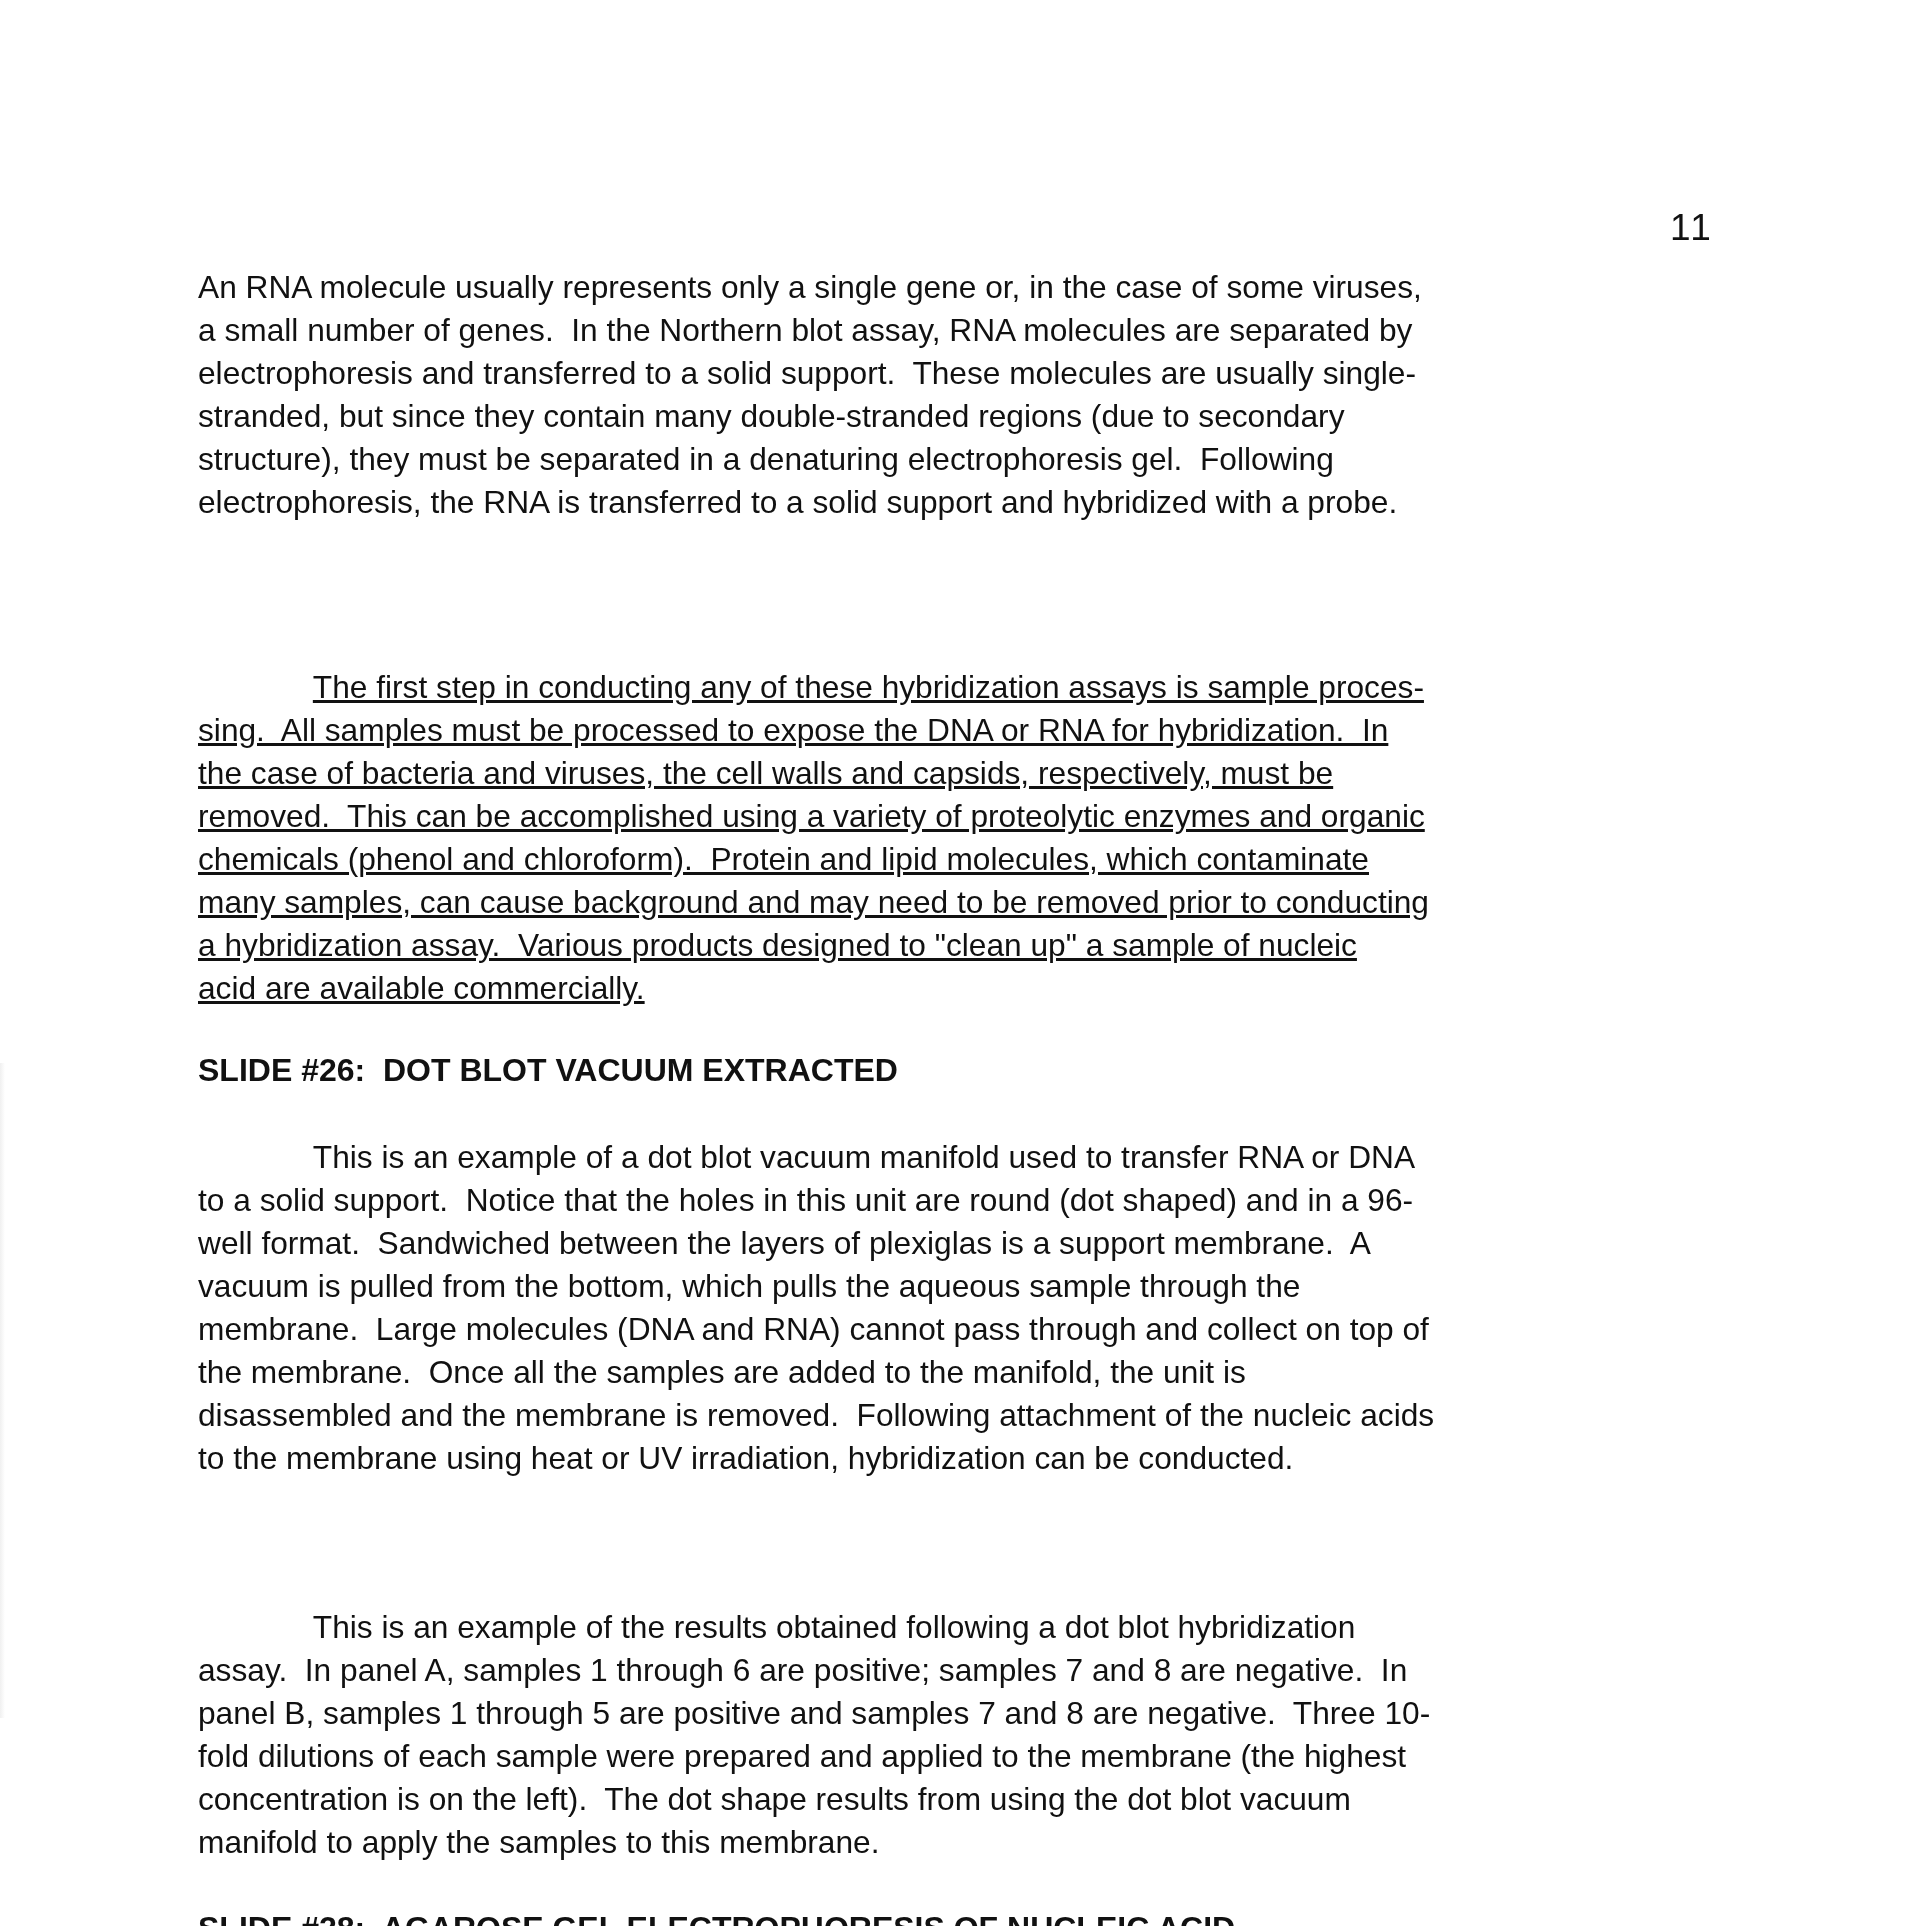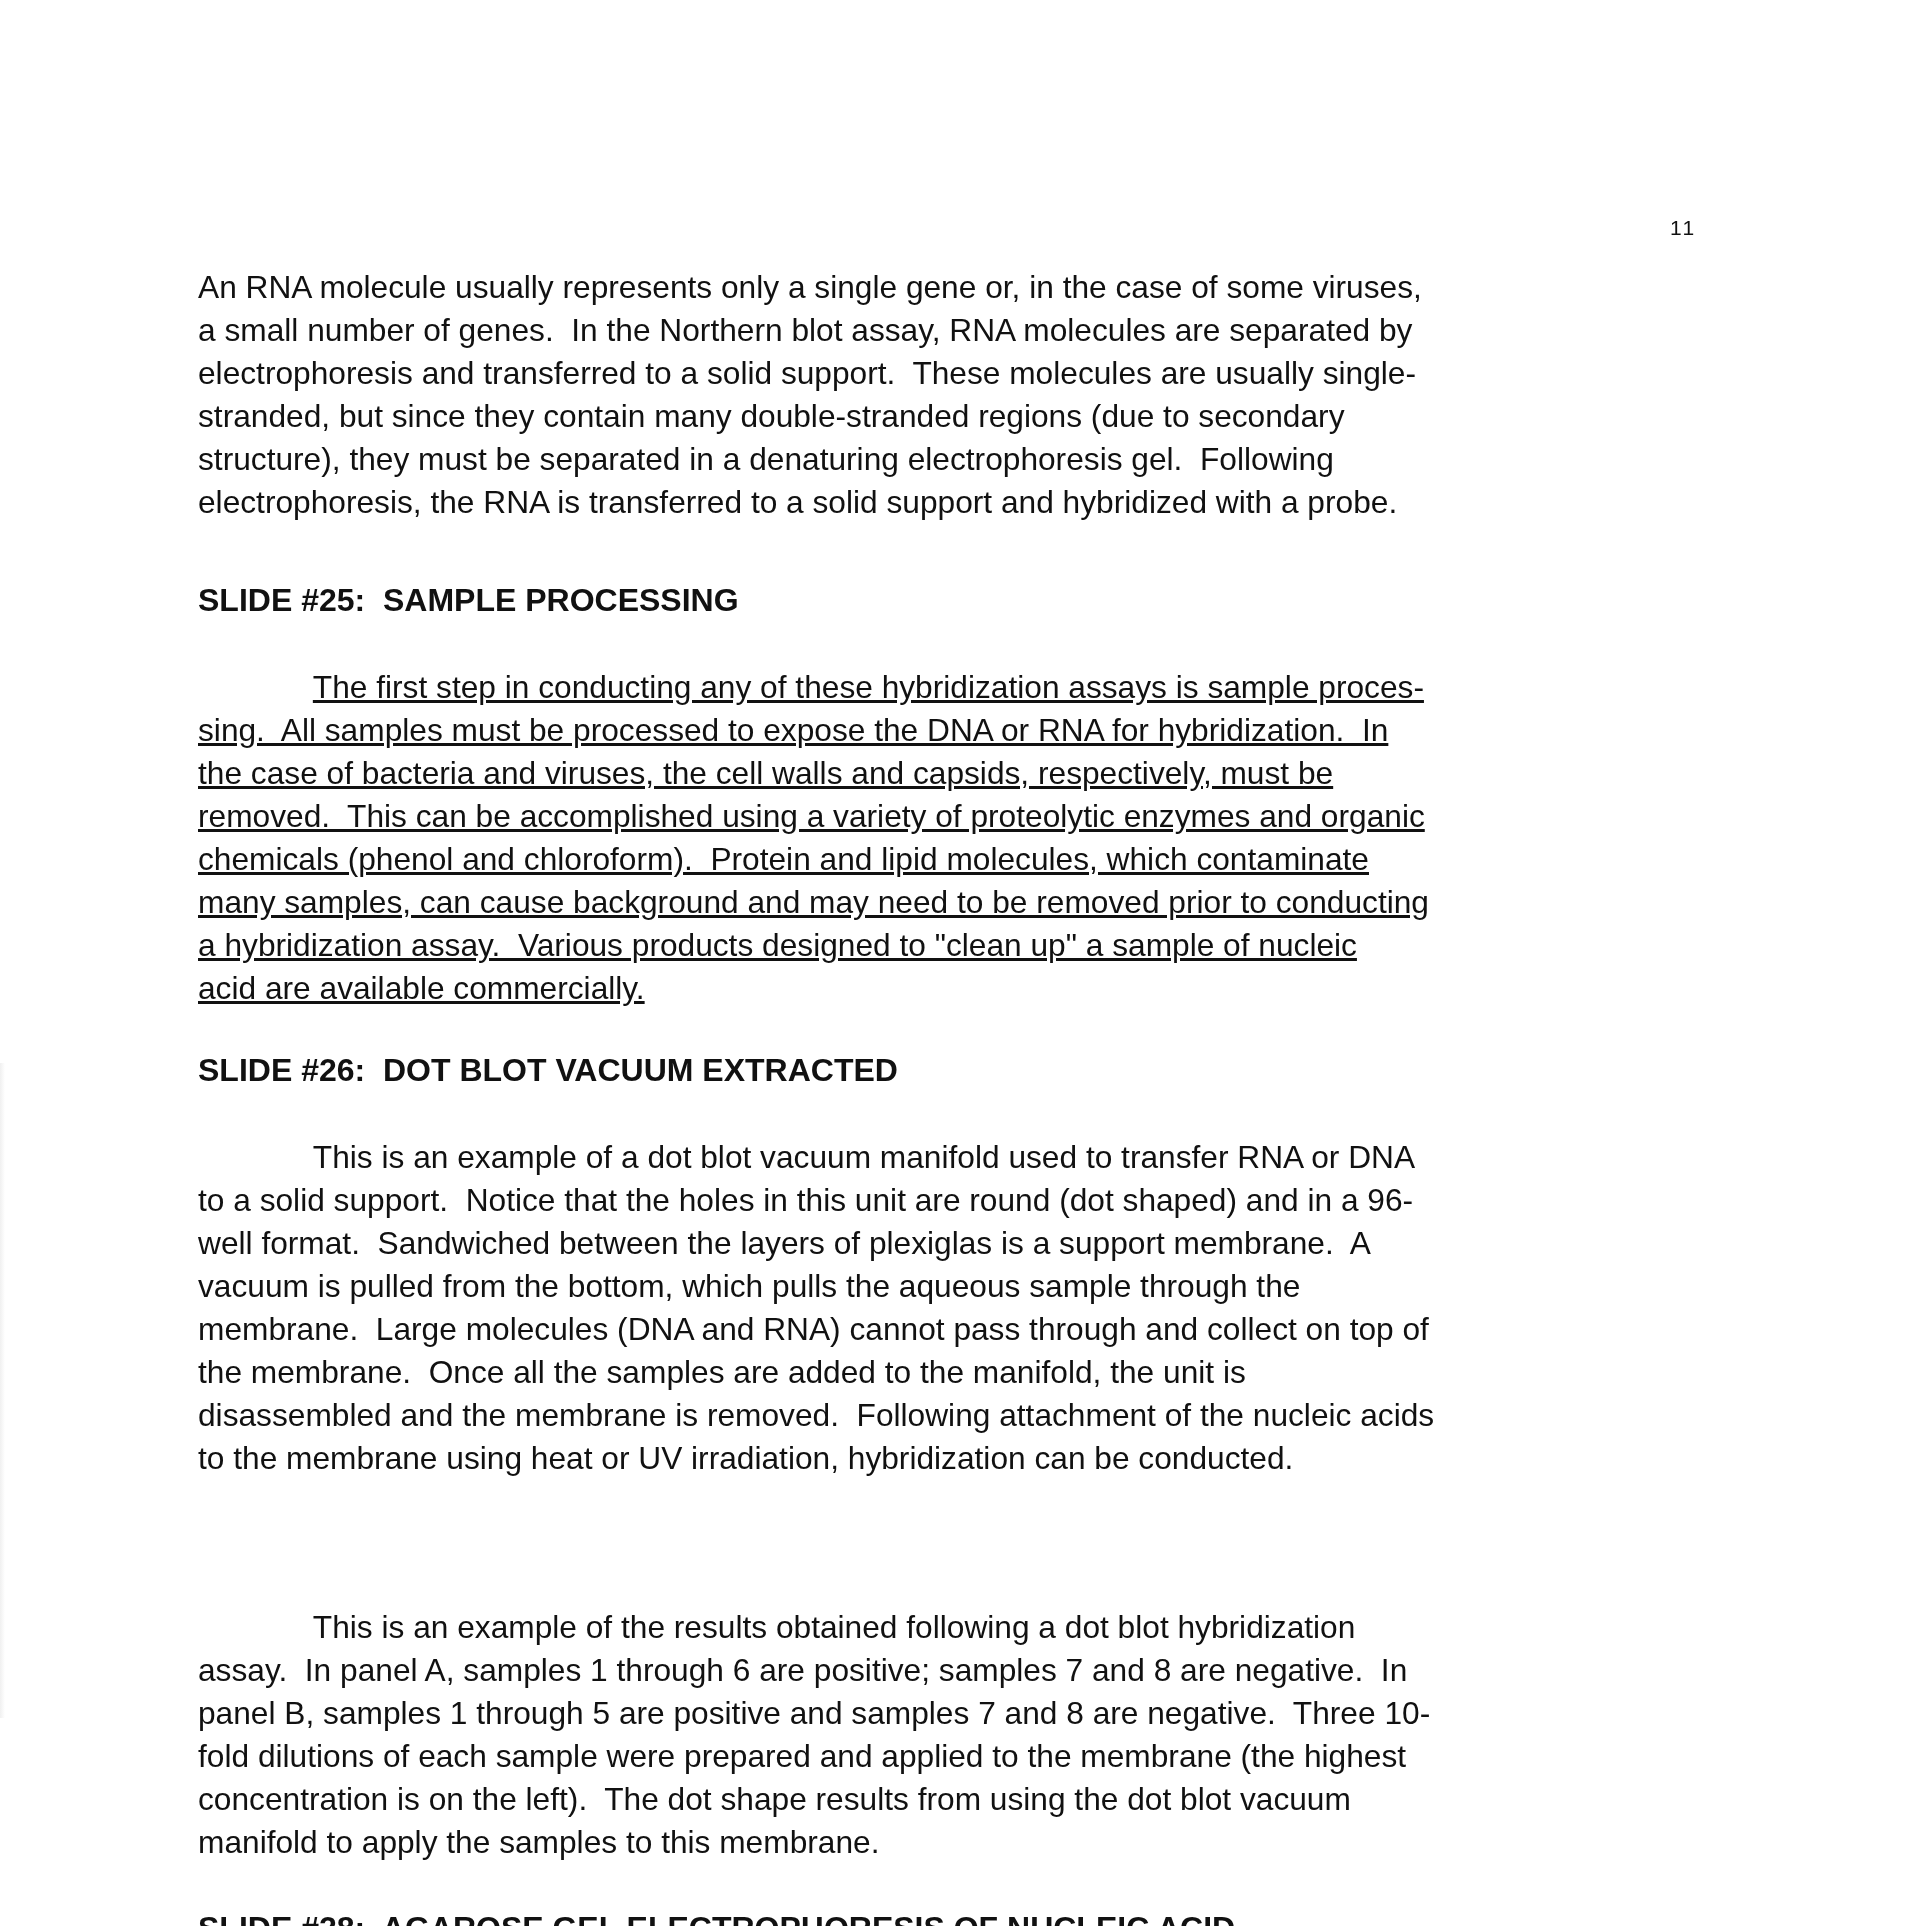--- a/index.html
+++ b/index.html
@@ -9,21 +9,21 @@
     background: #ffffff; color: #111111;
     font-family: "Liberation Sans", "DejaVu Sans", sans-serif;
   }
   .scan-edge {
     position: absolute; left: 0; top: 1063px; width: 5.4px; height: 655px;
     background: linear-gradient(to right, #e6e6e6, #ffffff);
     opacity: 0.6;
   }
   .page-number {
     position: absolute; left: 1670px; top: 208px;
-    font-size: 21px; line-height: 39px; letter-spacing: 2.3px;
+    font-size: 37px; line-height: 39px; letter-spacing: 2.3px;
   }
   .block { position: absolute; left: 198px; width: 1541px; }
   .line {
     display: block; white-space: pre; font-size: 32px; line-height: 43px;
     transform-origin: left center; transform: scaleX(0.99);
   }
   .indent { padding-left: 116px; }
   .heading {
     display: block; white-space: pre; font-size: 32px; line-height: 39px;
     font-weight: bold; letter-spacing: 0px;
@@ -39,23 +39,20 @@
 
   <div class="block" style="top:266px;">
     <span class="line">An RNA molecule usually represents only a single gene or, in the case of some viruses,</span>
     <span class="line">a small number of genes.  In the Northern blot assay, RNA molecules are separated by</span>
     <span class="line">electrophoresis and transferred to a solid support.  These molecules are usually single-</span>
     <span class="line">stranded, but since they contain many double-stranded regions (due to secondary</span>
     <span class="line">structure), they must be separated in a denaturing electrophoresis gel.  Following</span>
     <span class="line">electrophoresis, the RNA is transferred to a solid support and hybridized with a probe.</span>
   </div>
 
-  <div class="block" style="top:581px;">
-    <span class="heading">SLIDE #25:  SAMPLE PROCESSING</span>
-  </div>
   <div class="block" style="top:666px;text-decoration:underline;">
     <span class="line indent">The first step in conducting any of these hybridization assays is sample proces-</span>
     <span class="line">sing.  All samples must be processed to expose the DNA or RNA for hybridization.  In</span>
     <span class="line">the case of bacteria and viruses, the cell walls and capsids, respectively, must be</span>
     <span class="line">removed.  This can be accomplished using a variety of proteolytic enzymes and organic</span>
     <span class="line">chemicals (phenol and chloroform).  Protein and lipid molecules, which contaminate</span>
     <span class="line">many samples, can cause background and may need to be removed prior to conducting</span>
     <span class="line">a hybridization assay.  Various products designed to "clean up" a sample of nucleic</span>
     <span class="line">acid are available commercially.</span>
   </div>

